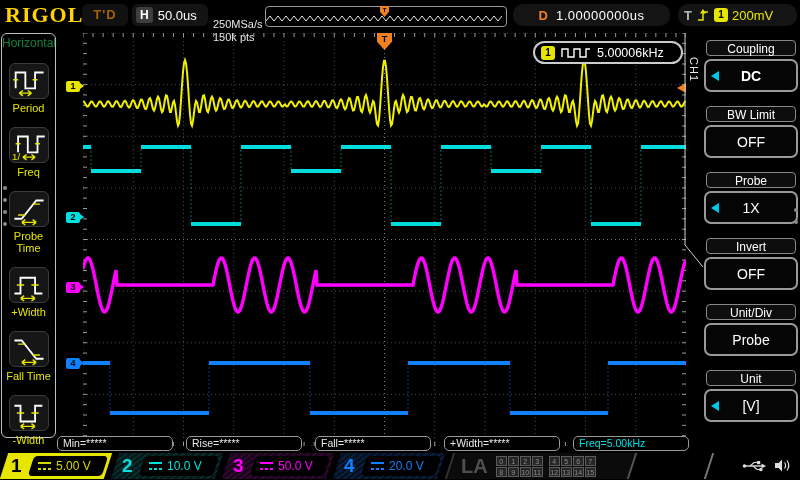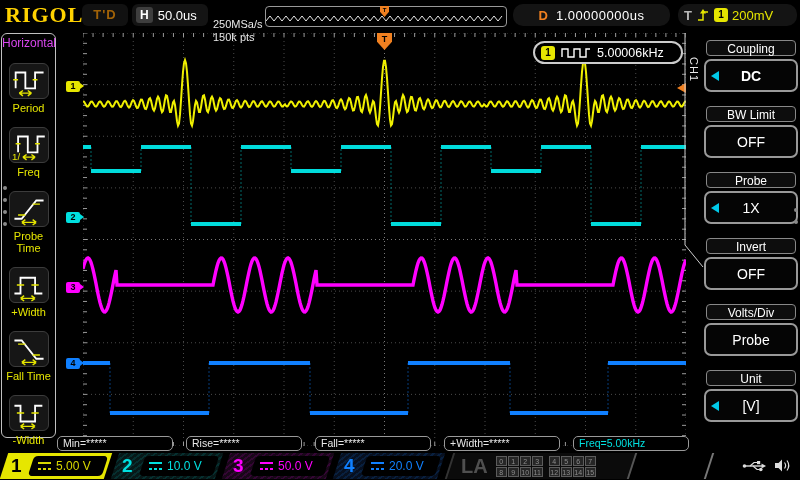--- a/index.html
+++ b/index.html
@@ -24,21 +24,21 @@
   .dval{color:#fff;letter-spacing:0.5px;}
   .tbox{left:678px;top:4px;width:119px;height:22px;background:#141414;border-radius:10px;
         display:flex;align-items:center;gap:4px;padding-left:6px;box-sizing:border-box;font-size:13px;}
   .tlab{color:#b8b8b8;font-weight:bold;}
   .tsrc{display:inline-block;width:14px;height:14px;background:#e6e600;color:#000;border-radius:3px;
         font-size:10px;font-weight:bold;text-align:center;line-height:14px;}
   .tlev{color:#e6e600;}
 
   
   .lm{left:1px;top:33px;width:55px;height:405px;border:1px solid #c0c0c0;border-radius:6px;box-sizing:border-box;}
-  .lm-title{color:#d946ef;font-size:12px;text-align:center;margin-top:2px;}
+  .lm-title{color:#15803d;font-size:12px;text-align:center;margin-top:2px;}
   .lm-item{text-align:center;margin-top:13px;cursor:pointer;}
   .lm-icon{display:inline-block;width:40px;height:36px;background:#161616;border:1px solid #3c3c3c;
            border-radius:6px;box-sizing:border-box;}
   .lm-label{color:#e6e600;font-size:11px;margin-top:0px;line-height:12px;}
   .pagedot{width:4px;height:4px;border-radius:50%;background:#8a8a8a;}
 
   
   .plot{left:83px;top:33px;width:603px;height:413px;}
   .freqbadge{left:533px;top:41px;width:150px;height:23px;border:2px solid #cccccc;border-radius:12px;
              background:#000;display:flex;align-items:center;gap:6px;padding-left:6px;box-sizing:border-box;}
@@ -528,21 +528,21 @@
   <div class="abs rm-label" style="top:172px;">Probe</div>
   <div class="abs rm-value" style="top:191px;">
     <span class="rm-arrow"></span>
     <span>1X</span>
   </div>
   <div class="abs rm-label" style="top:238px;">Invert</div>
   <div class="abs rm-value" style="top:257px;">
     
     <span>OFF</span>
   </div>
-  <div class="abs rm-label" style="top:304px;">Volts/Div</div>
+  <div class="abs rm-label" style="top:304px;">Unit/Div</div>
   <div class="abs rm-value" style="top:323px;">
     
     <span>Probe</span>
   </div>
   <div class="abs rm-label" style="top:370px;">Unit</div>
   <div class="abs rm-value" style="top:389px;">
     <span class="rm-arrow"></span>
     <span>[V]</span>
   </div>
   <div class="abs pagedot" style="left:794px;top:208px;"></div>

